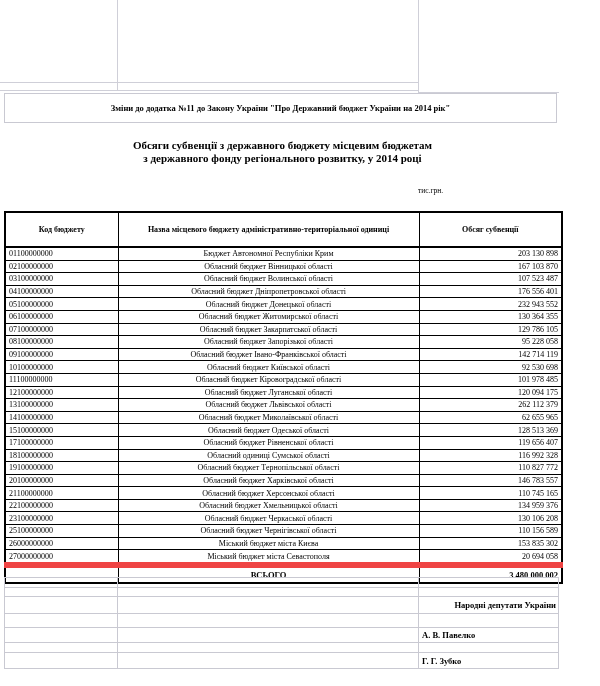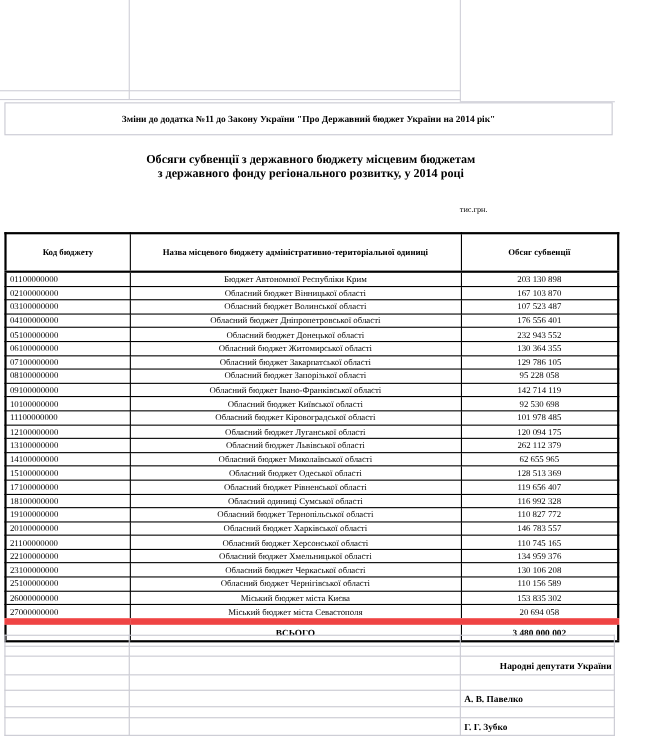--- a/index.html
+++ b/index.html
@@ -60,21 +60,21 @@
     height: 33px; padding: 0 2px; font-size: 8px;
   }
   table.main td {
     border: 1px solid #000;
     height: 11.6px; line-height: 11px;
     padding: 0 3px;
     white-space: nowrap; overflow: hidden;
   }
   table.main td.code { text-align: left; }
   table.main td.name { text-align: center; }
-  table.main td.amt  { text-align: center; }
+  table.main td.amt  { text-align: right; }
   table.main tr.total td {
     font-weight: bold;
     border-top: 6px solid #ef4444; border-bottom: 2px solid #000;
     height: 14px; line-height: 14px; font-size: 8.5px;
   }
 
   table.footer {
     position: absolute; left: 4px; top: 577px;
     border-collapse: collapse; table-layout: fixed;
     font-size: 8.5px;

